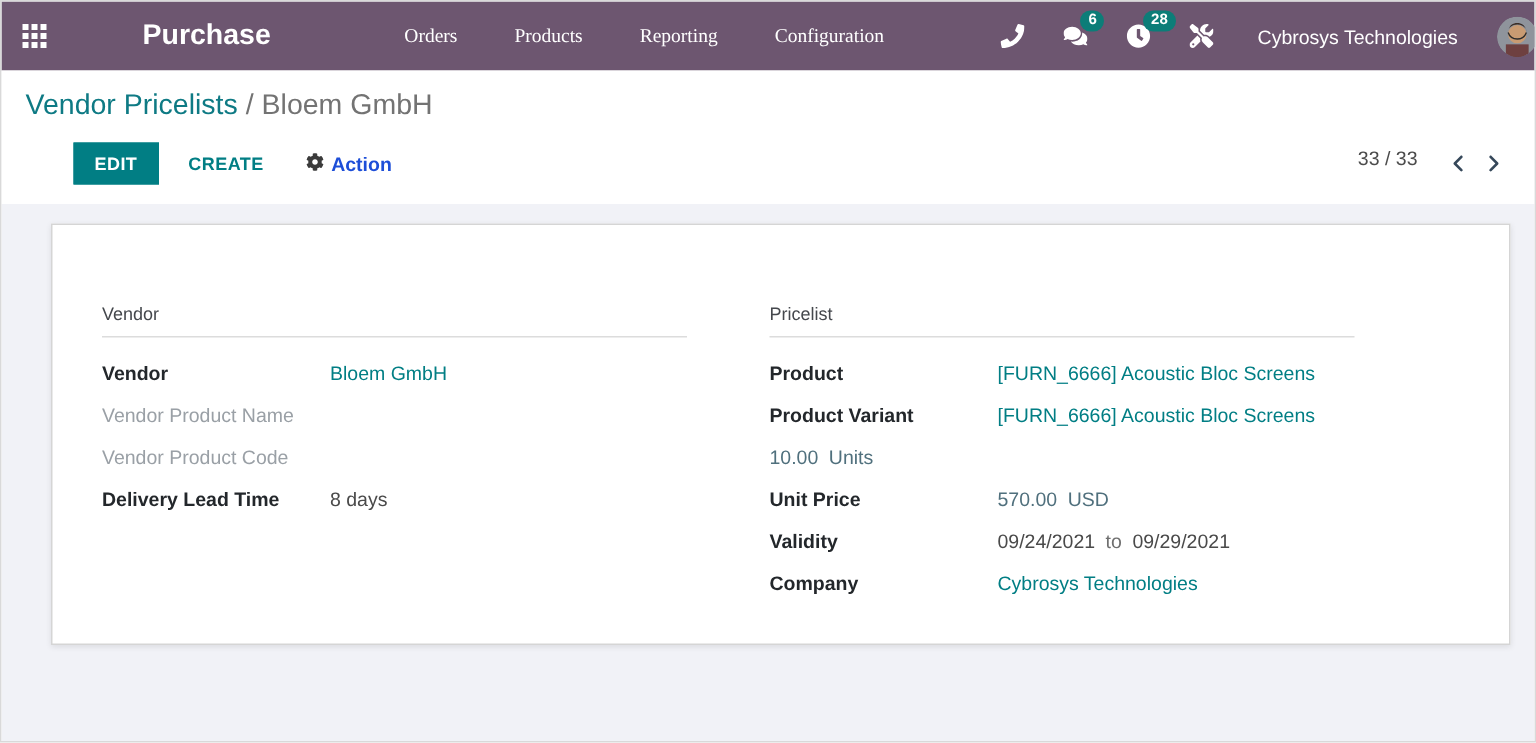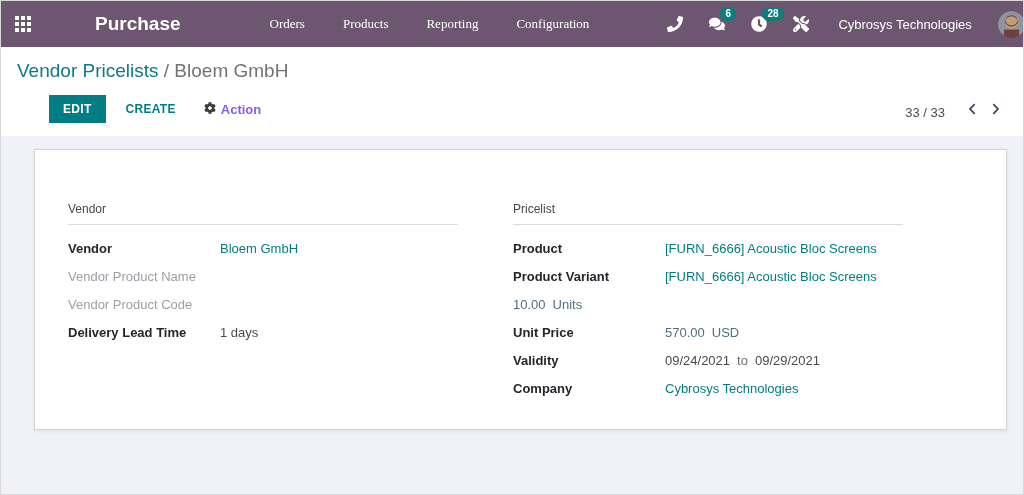--- a/index.html
+++ b/index.html
@@ -56,24 +56,24 @@
     font-size:12px; font-weight:700; letter-spacing:.3px;
     padding:6px 13px; cursor:pointer; font-family:inherit;
   }
   .btn-create {
     background:none; border:none; color:#017e84;
     font-size:12px; font-weight:700; letter-spacing:.3px;
     margin-left:10px; padding:6px 10px; cursor:pointer; font-family:inherit;
   }
   .btn-action {
     display:flex; align-items:flex-start; margin-left:18px; cursor:pointer;
-    font-size:13px; font-weight:700; color:#8b5cf6;
+    font-size:13px; font-weight:700; color:#1d4ed8;
   }
   .btn-action svg { width:12px; height:12px; fill:#3b3b3b; margin-right:5px; }
-  .pager { margin-left:auto; display:flex; align-items:flex-end; }
+  .pager { margin-left:auto; display:flex; align-items:flex-start; }
   .pager-count { font-size:13px; color:#4c4c4c; margin-right:16px; }
   .pager-btn { padding:4px 7px; cursor:pointer; display:flex; align-items:center; }
   .pager-btn svg { width:9px; height:14px; fill:#36485a; }
 
   
   .content { background:#f1f2f7; height:362px; padding-top:13px; }
   .sheet {
     background:#fff; margin-left:33px; margin-right:16px; height:281px;
     border:1px solid #d5d5d5; box-shadow:0 1px 4px rgba(0,0,0,.09);
     padding:52px 33px 12px 33px; display:flex;
@@ -217,21 +217,21 @@
       <div class="field-row">
         <span class="field-label empty">Vendor Product Name</span>
         <span class="field-value"></span>
       </div>
       <div class="field-row">
         <span class="field-label empty">Vendor Product Code</span>
         <span class="field-value"></span>
       </div>
       <div class="field-row">
         <span class="field-label">Delivery Lead Time</span>
-        <span class="field-value">1 days</span>
+        <span class="field-value">8 days</span>
       </div>
     </div>
 
     <div class="col">
       <div class="section-title">Pricelist</div>
 
       <div class="field-row">
         <span class="field-label">Product</span>
         <span class="field-value link">[FURN_6666] Acoustic Bloc Screens</span>
       </div>

